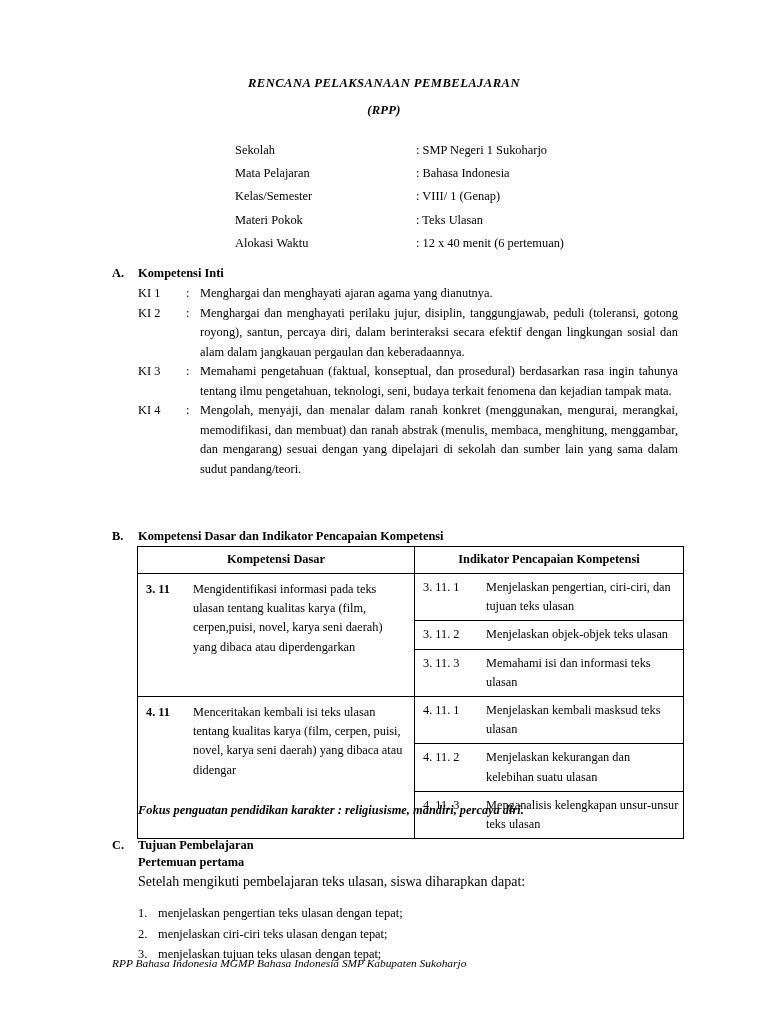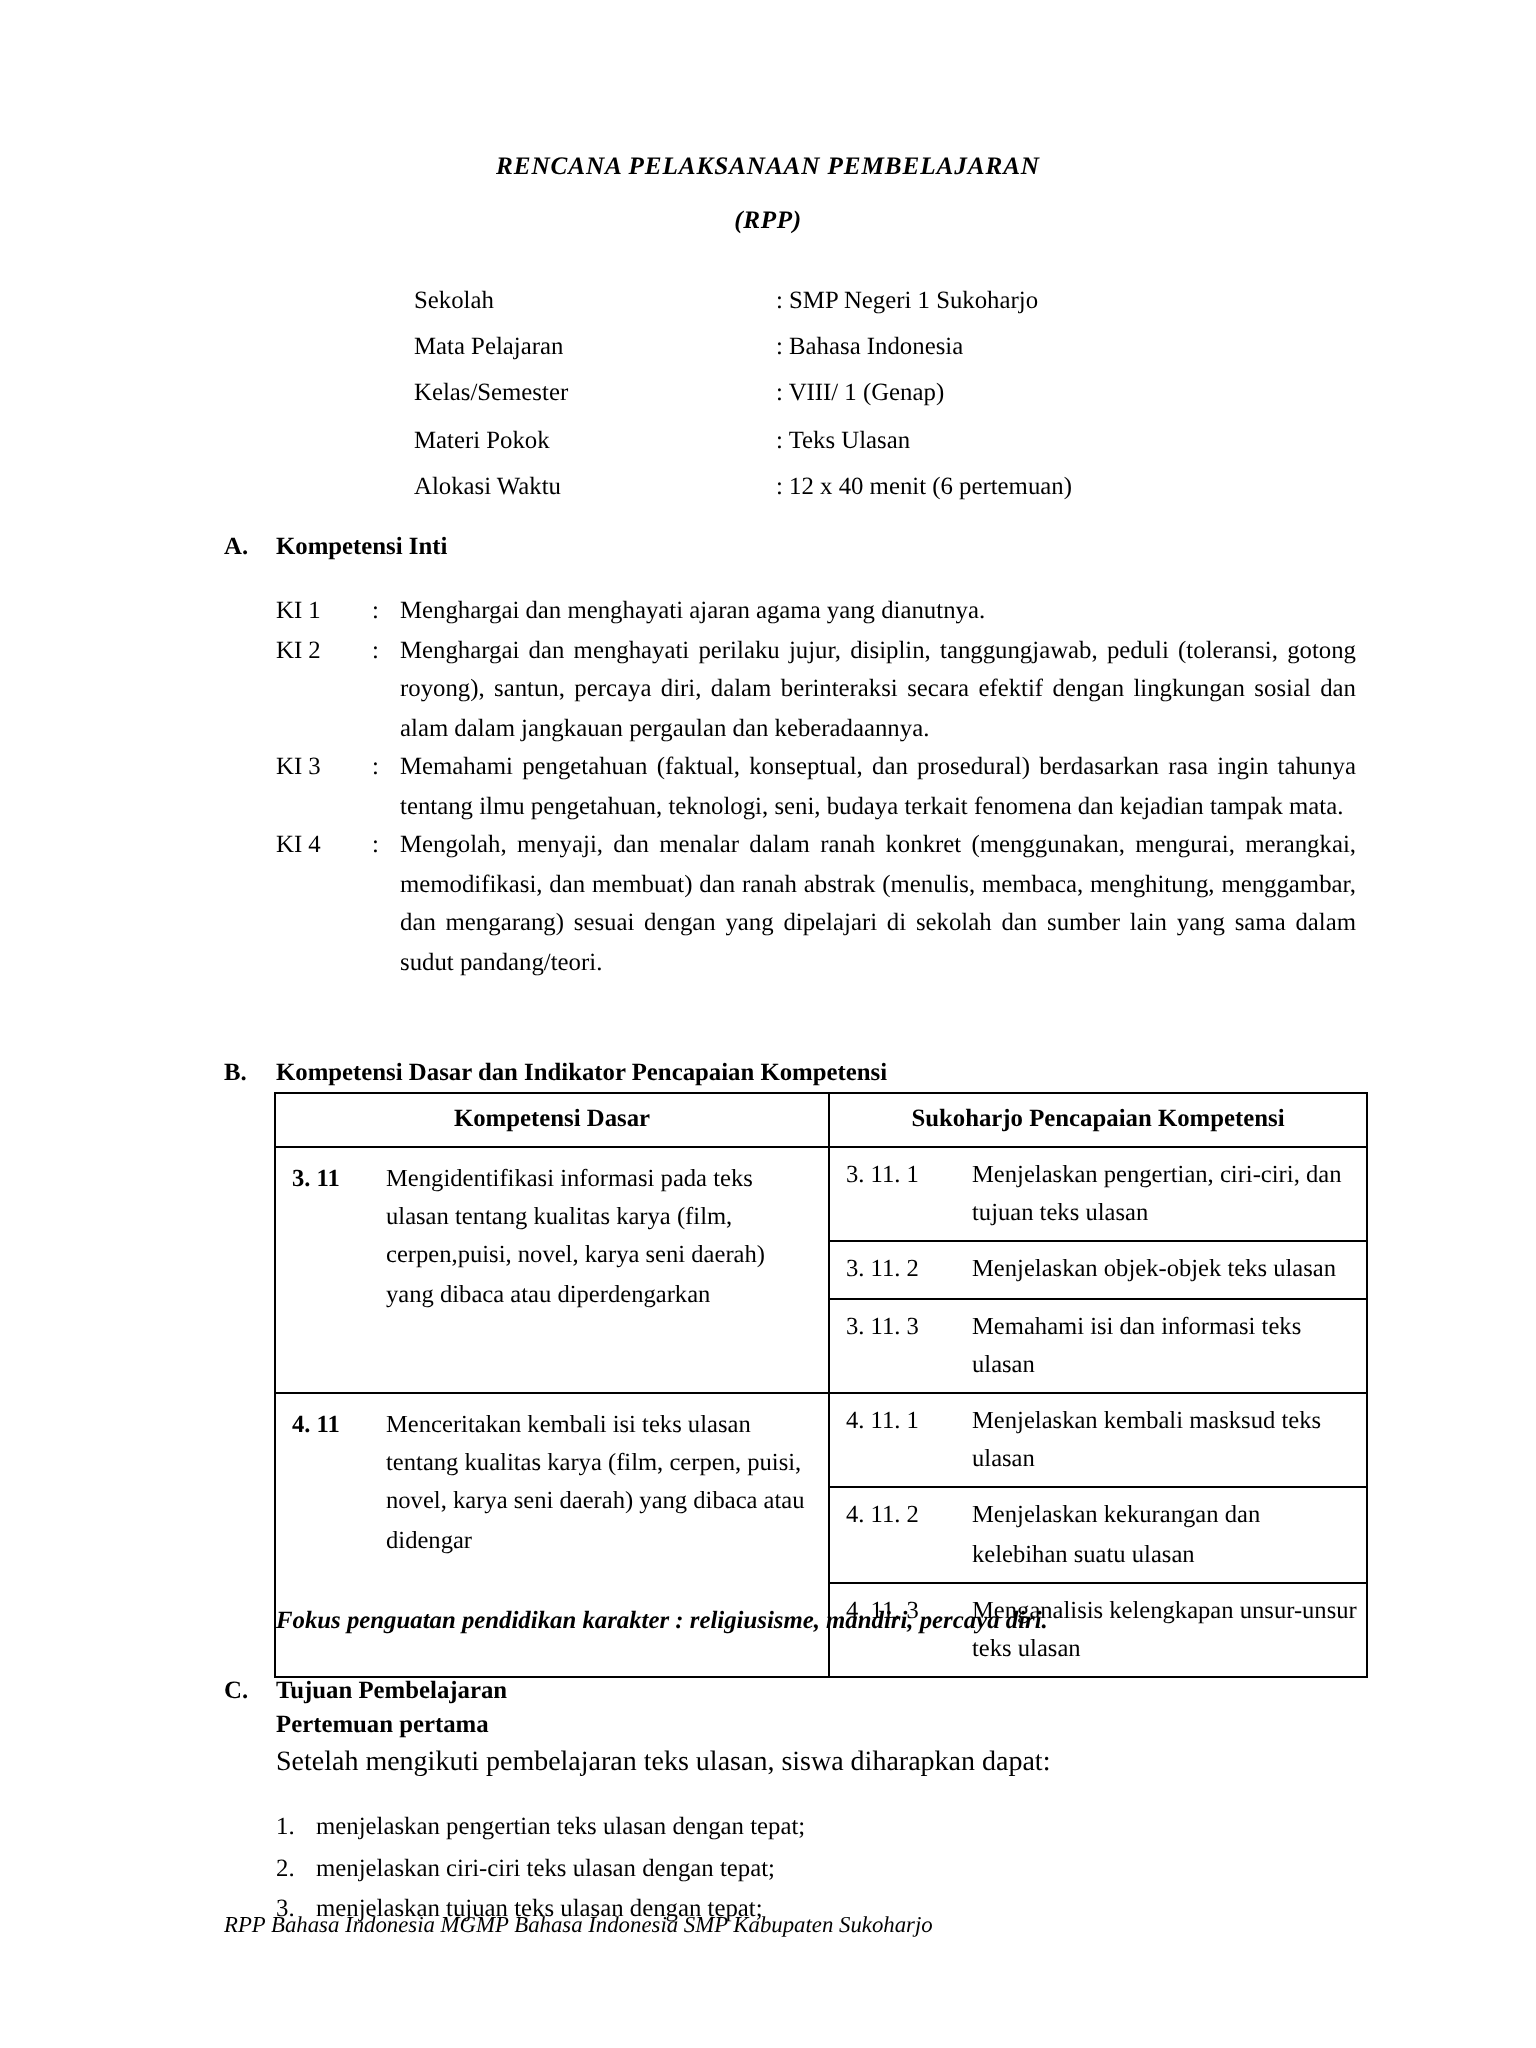--- a/index.html
+++ b/index.html
@@ -52,20 +52,21 @@
     position: absolute;
     left: 207px;
     top: 143px;
     width: 480px;
   }
   .identity-row {
     display: flex;
     align-items: baseline;
     height: 23.2px;
     font-size: 12.4px;
+    margin-left: 28px;
   }
   .identity-label {
     width: 181px;
     flex: 0 0 181px;
   }
   .identity-value {
     flex: 1 1 auto;
     white-space: nowrap;
   }
 
@@ -78,21 +79,21 @@
   }
   .section-letter {
     width: 26px;
     flex: 0 0 26px;
   }
 
   
   .ki-list {
     position: absolute;
     left: 138px;
-    top: 296px;
+    top: 284px;
     width: 540px;
   }
   .ki-row {
     display: flex;
     font-size: 12.4px;
     line-height: 19.5px;
     margin-bottom: 0px;
   }
   .ki-code {
     width: 48px;
@@ -283,21 +284,21 @@
   </div>
 
   <table class="kd-table">
     <colgroup>
       <col class="col-left">
       <col class="col-right">
     </colgroup>
     <thead>
       <tr>
         <th>Kompetensi Dasar</th>
-        <th>Sukoharjo Pencapaian Kompetensi</th>
+        <th>Indikator Pencapaian Kompetensi</th>
       </tr>
     </thead>
     <tbody>
       <tr>
         <td>
           <div class="kd-cell">
             <div class="kd-item">
               <span class="kd-num">3. 11</span>
               <span class="kd-body">Mengidentifikasi informasi pada teks ulasan tentang kualitas karya (film, cerpen,puisi, novel, karya seni daerah) yang dibaca atau diperdengarkan</span>
             </div>

